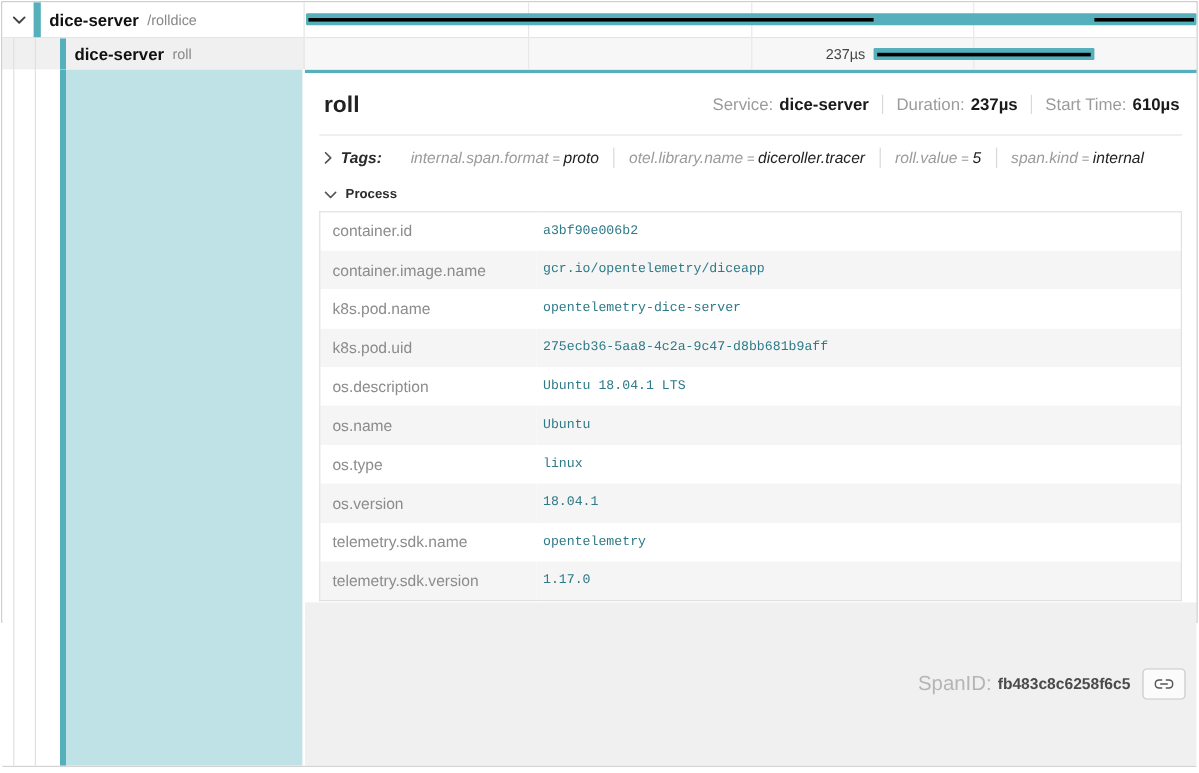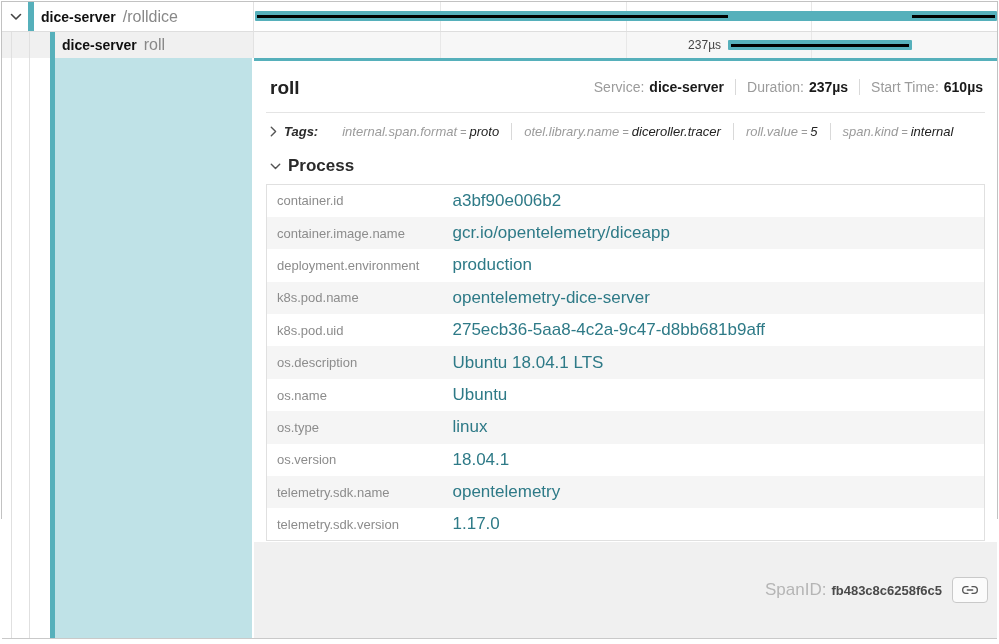--- a/index.html
+++ b/index.html
@@ -6,21 +6,21 @@
   html,body { width:999px; height:644px; background:#fff; font-family:"Liberation Sans", sans-serif; overflow:hidden; }
   .app { width:997px; height:518px; margin:1px; border:1px solid #c2c2c2; background:#fff; position:relative; }
   .trace { display:grid; grid-template-columns:252px 1fr; grid-template-rows:30px 26px 1fr; height:637px; border-bottom:1px solid #c9c9c9; }
 
   
   .name-cell { position:relative; border-right:1px solid #e2e2e2; }
   .row1-name { background:#fff; border-bottom:1px solid #dedede; display:flex; align-items:center; }
   .row1-name .chev { margin-left:8px; width:12px; display:flex; }
   .color-bar { width:6px; align-self:stretch; margin-left:6px; }
   .svc { font-size:14px; font-weight:700; color:#111; margin-left:7px; white-space:nowrap; }
-  .op  { font-size:16px; color:#888; margin-left:7px; white-space:nowrap; }
+  .op  { font-size:12px; color:#888; margin-left:7px; white-space:nowrap; }
   .timeline { position:relative; border-bottom:1px solid #dedede; background:#fff; }
   .gridline { position:absolute; top:0; bottom:0; width:1px; background:#e8e8e8; }
   .g25{left:25%;} .g50{left:50%;} .g75{left:75%;}
   .bar { position:absolute; height:10px; border-radius:1px; }
   .row1-bar { top:9px; left:1px; right:0; }
   .row2-bar { top:8px; left:63.8%; width:24.7%; }
   .cp { position:absolute; top:3.5px; height:3px; background:#000; }
   .cp-a { left:2px; width:calc(63.8% - 2px); }
   .cp-b { left:88.5%; right:2px; }
   .cp-full { left:3px; right:3px; }
@@ -53,27 +53,27 @@
   .tags-row { display:flex; align-items:center; padding:10px 2px 2px 4px; font-size:13px;font-style:italic; }
   .acc-chev { display:flex; margin-right:7px; }
   .acc-label { font-weight:700; color:#2b2b2b; margin-right:12px; }
   .tag-list { display:flex; align-items:flex-start; }
   .tag-list li { list-style:none; white-space:nowrap; padding:1px 12px; }
   .tag-list li + li { border-left:1px solid #d9d9d9; }
   .t-key { color:#9b9b9b; }
   .t-eq { color:#9b9b9b; font-size:11px; padding:0 3px; }
   .t-val { color:#222; }
 
-  .process-row { display:flex; align-items:center; padding:14px 2px 8px 4px; font-size:17px; }
+  .process-row { display:flex; align-items:center; padding:14px 2px 8px 4px; font-size:11px; }
 
   table.kv { width:100%; border-collapse:collapse; border:1px solid #e0e0e0; }
   table.kv tr { height:32.4px; background:#fff; }
   table.kv tr:nth-of-type(even) { background:#f5f5f5; }
   td.k { width:180px; color:#8c8c8c; font-size:13px; padding:0 10px; }
-  td.v { font-family:Liberation Sans, sans-serif; font-size:17px; color:#2e7a87; padding:0 6px; }
+  td.v { font-family:Liberation Mono, monospace; font-size:11px; color:#2e7a87; padding:0 6px; }
 
   .d-footer { flex:1; background:#f0f0f0; display:flex; align-items:center; justify-content:flex-end; padding-right:9px; }
   .spanid-label { font-size:17px; color:#b5b5b5; margin-right:5px; }
   .spanid-value { font-size:13px; color:#4a4a4a; font-weight:600; margin-right:10px; }
   .link-btn { width:36px; height:26px; border:1px solid #c9c9c9; border-radius:4px; background:#fbfbfb; display:flex; align-items:center; justify-content:center; cursor:pointer; }
 </style>
 </head>
 <body>
 
 <div class="app">
@@ -191,24 +191,20 @@
               <tr>
                 <td class="k">container.id</td>
                 <td class="v">a3bf90e006b2</td>
               </tr>
 
               <tr>
                 <td class="k">container.image.name</td>
                 <td class="v">gcr.io/opentelemetry/diceapp</td>
               </tr>
 
-              <tr>
-                <td class="k">deployment.environment</td>
-                <td class="v">production</td>
-              </tr>
 
               <tr>
                 <td class="k">k8s.pod.name</td>
                 <td class="v">opentelemetry-dice-server</td>
               </tr>
 
               <tr>
                 <td class="k">k8s.pod.uid</td>
                 <td class="v">275ecb36-5aa8-4c2a-9c47-d8bb681b9aff</td>
               </tr>

